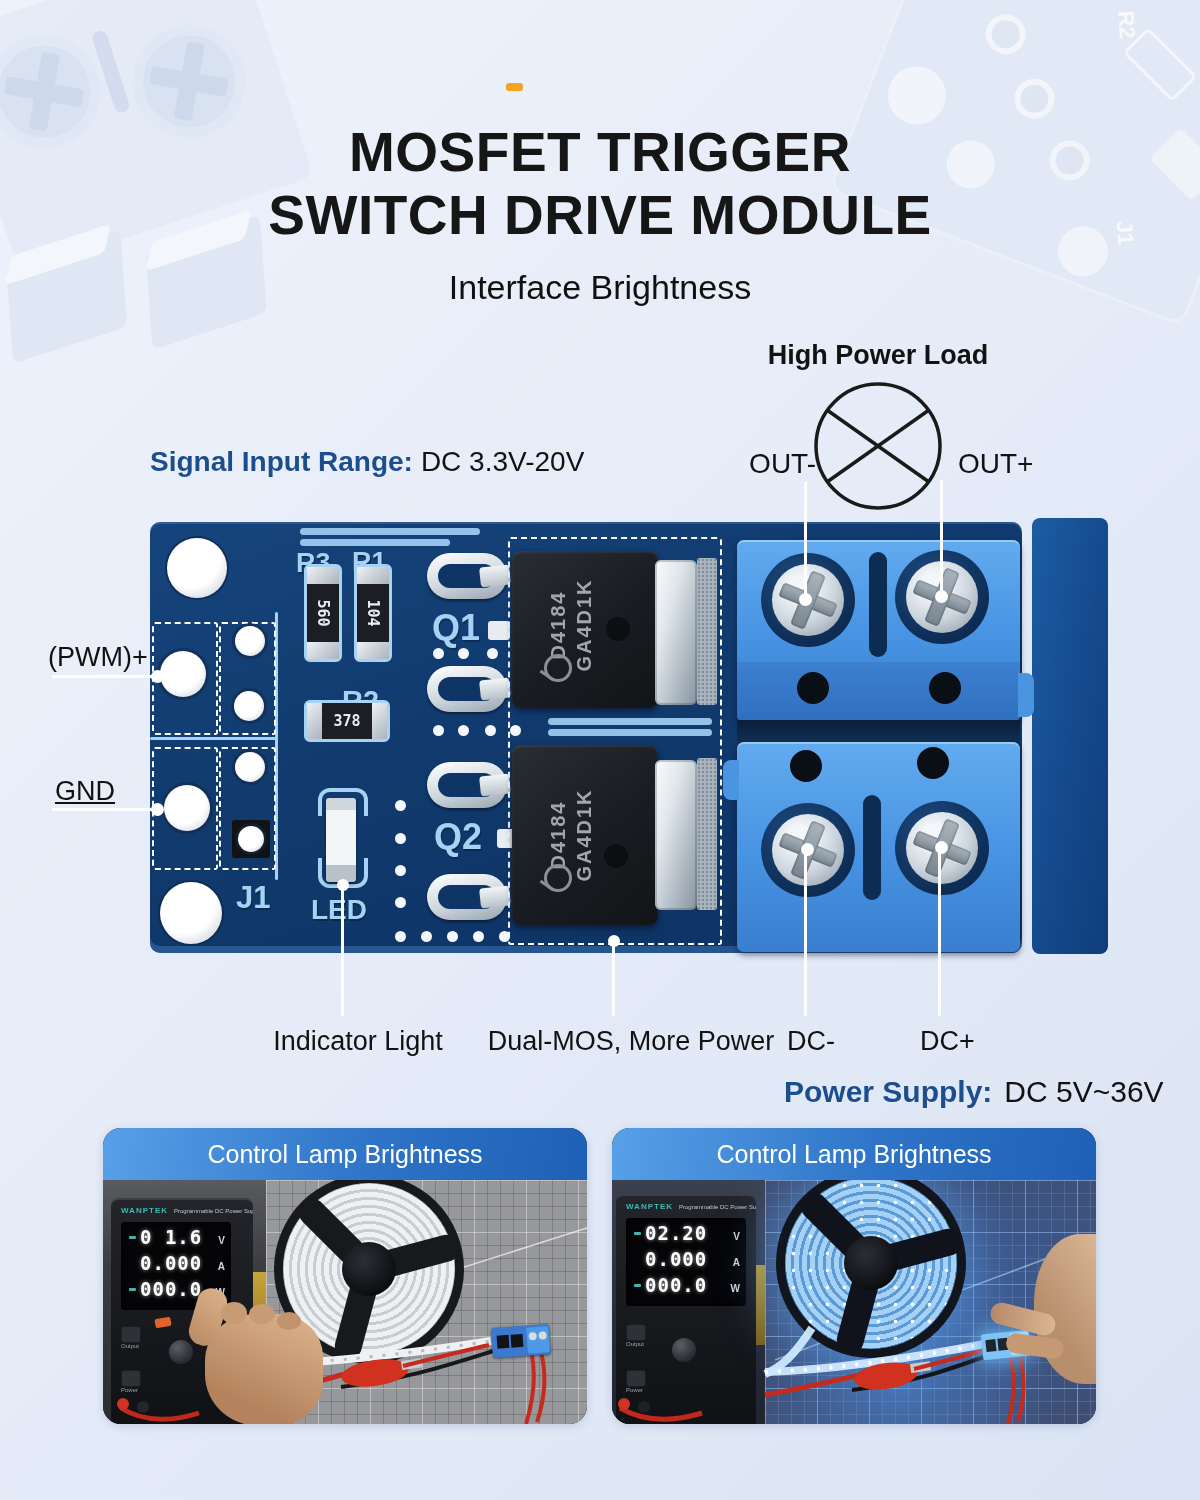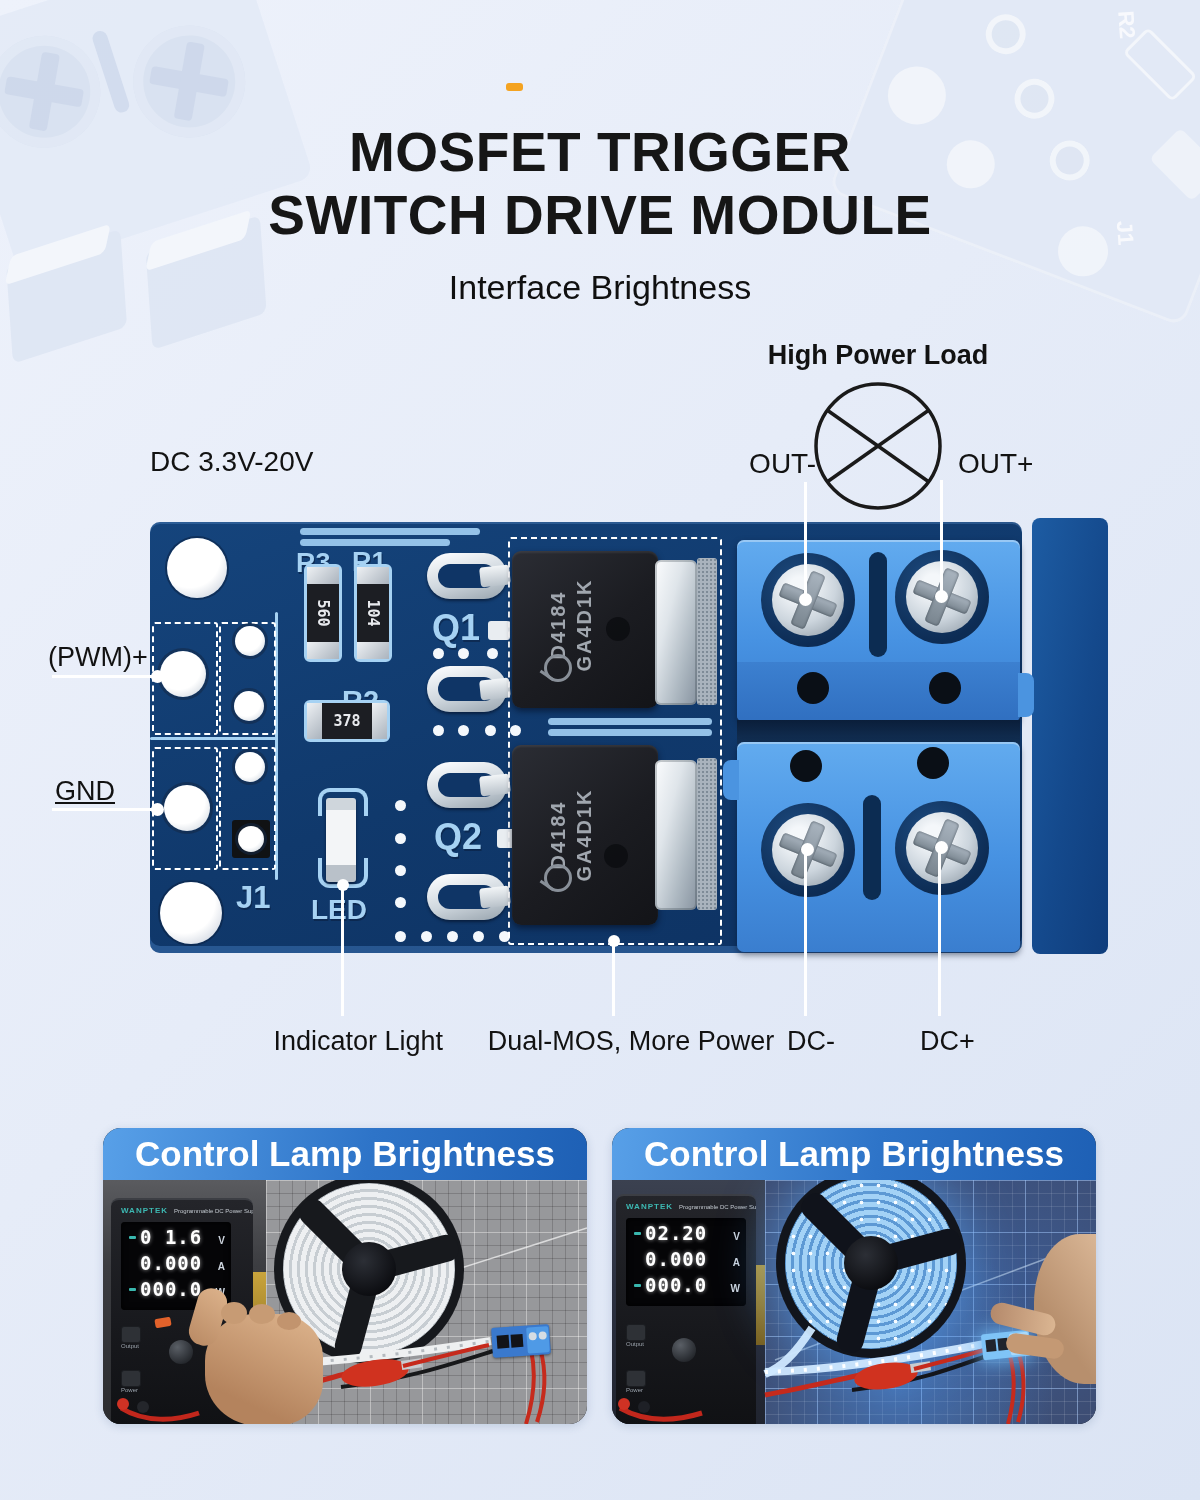--- a/index.html
+++ b/index.html
@@ -55,21 +55,21 @@
   .well{position:absolute;width:94px;height:94px;border-radius:50%;background:radial-gradient(circle at 38% 32%,#1d4b80,#0d2c54 72%);}
   .screw{position:absolute;width:72px;height:72px;border-radius:50%;background:radial-gradient(circle at 38% 32%,#f4f7fa 15%,#ccd5dd 55%,#8d99a4 95%);}
   .screw:before,.screw:after{content:"";position:absolute;left:50%;top:50%;background:linear-gradient(#a9b4bf,#79858f);border-radius:4px;box-shadow:inset 0 0 3px rgba(40,50,60,.7);}
   .screw:before{width:58px;height:15px;transform:translate(-50%,-50%) rotate(22deg);}
   .screw:after{width:15px;height:58px;transform:translate(-50%,-50%) rotate(22deg);}
   .slot{position:absolute;width:18px;height:105px;background:#0c2c52;border-radius:9px;}
   .whole{position:absolute;width:32px;height:32px;border-radius:50%;background:#0a0f16;}
   .nub{position:absolute;background:#4b94e0;}
   
   .card{position:absolute;width:484px;height:296px;border-radius:18px;overflow:hidden;box-shadow:0 2px 10px rgba(40,70,120,.18);background:#101216;}
-  .card-h{height:52px;display:flex;align-items:center;justify-content:center;color:#ffffff;font-size:35px;font-weight:700;background:linear-gradient(100deg,#58a0e8 0%,#2e74c8 55%,#1e60b5 100%);}
+  .card-h{height:52px;display:flex;align-items:center;justify-content:center;color:#ffffff;font-size:25px;font-weight:400;background:linear-gradient(100deg,#58a0e8 0%,#2e74c8 55%,#1e60b5 100%);}
   .card-b{position:relative;width:484px;height:244px;overflow:hidden;}
   .psu{position:absolute;border-radius:8px 8px 0 0;background:linear-gradient(180deg,#24252a 0%,#17181c 60%,#101114 100%);border-top:2px solid #3c3e44;}
   .psu-top{display:flex;gap:6px;align-items:baseline;padding:6px 8px 0 10px;white-space:nowrap;overflow:hidden;}
   .psu-brand{color:#3db8b2;font-size:8px;font-weight:700;letter-spacing:1px;}
   .psu-cap{color:#c2c8cf;font-size:6px;}
   .disp{position:absolute;background:#050507;border-radius:4px;box-shadow:inset 0 0 6px #000;}
   .drow{display:flex;align-items:baseline;padding:4px 6px 0 8px;}
   .seg{color:#ffffff;font-family:"DejaVu Sans Mono",monospace;font-weight:700;font-size:19px;letter-spacing:1px;text-shadow:0 0 4px rgba(255,255,255,.6);}
   .unit{color:#cdd5de;font-size:10px;margin-left:auto;font-weight:700;}
   .tick{width:7px;height:3px;background:#39b7ae;margin-right:4px;align-self:center;border-radius:1px;}
@@ -125,20 +125,21 @@
   <div class="abs lbl" style="left:728px;top:340px;width:300px;text-align:center;font-weight:600;">High Power Load</div>
   <svg class="abs" style="left:808px;top:376px;" width="140" height="140" viewBox="0 0 140 140">
     <circle cx="70" cy="70" r="62" fill="none" stroke="#1a1a1a" stroke-width="3.5"></circle>
     <line x1="19" y1="34" x2="121" y2="106" stroke="#1a1a1a" stroke-width="3.5"></line>
     <line x1="19" y1="106" x2="121" y2="34" stroke="#1a1a1a" stroke-width="3.5"></line>
   </svg>
   <div class="abs lbl" style="left:700px;top:448px;width:116px;text-align:right;font-size:28px;">OUT-</div>
   <div class="abs lbl" style="left:958px;top:448px;font-size:28px;">OUT+</div>
 
   <div class="abs" style="left:150px;top:446px;display:flex;gap:8px;align-items:baseline;">
+    <span class="lbl-blue" style="color:#1c4e8e;">Signal Input Range:</span>
     <span class="lbl" style="font-size:28px;">DC 3.3V-20V</span>
   </div>
 
   <div class="abs board" style="left:150px;top:522px;width:872px;height:431px;">
 
     <div class="hole" style="left:17px;top:16px;width:60px;height:60px;"></div>
     <div class="hole" style="left:10px;top:360px;width:62px;height:62px;"></div>
 
     <div class="silk" style="left:125px;top:90px;width:3px;height:268px;"></div>
     <div class="silk" style="left:0;top:215px;width:127px;height:3px;"></div>
@@ -279,24 +280,28 @@
   <div class="vline" style="left:341px;top:885px;height:131px;"></div>
   <div class="ndot" style="left:608px;top:935px;width:12px;height:12px;"></div>
   <div class="vline" style="left:612px;top:941px;height:75px;"></div>
   <div class="ndot" style="left:801px;top:843px;width:13px;height:13px;"></div>
   <div class="vline" style="left:804px;top:850px;height:166px;"></div>
   <div class="ndot" style="left:935px;top:841px;width:13px;height:13px;"></div>
   <div class="vline" style="left:938px;top:848px;height:168px;"></div>
 
   <div class="abs lbl" style="left:48px;top:642px;">(PWM)+</div>
   <div class="abs lbl" style="left:55px;top:776px;text-decoration:underline;">GND</div>
-  <div class="abs lbl" style="left:243px;top:1026px;width:200px;text-align:right;">Indicator Light</div>
+  <div class="abs lbl" style="left:258px;top:1026px;width:200px;text-align:center;">Indicator Light</div>
   <div class="abs lbl" style="left:478px;top:1026px;width:306px;text-align:center;">Dual-MOS, More Power</div>
   <div class="abs lbl" style="left:787px;top:1026px;">DC-</div>
   <div class="abs lbl" style="left:920px;top:1026px;">DC+</div>
+  <div class="abs" style="left:784px;top:1075px;display:flex;gap:12px;align-items:baseline;">
+    <span class="lbl-blue" style="color:#1c4e8e;font-size:30px;">Power Supply:</span>
+    <span class="lbl" style="font-size:30px;">DC 5V~36V</span>
+  </div>
 
   <div class="card" style="left:103px;top:1128px;">
     <div class="card-h">
         <span>Control Lamp Brightness</span>
       </div>
     <div class="card-b">
 
       <div style="position:absolute;left:0;top:0;width:163px;height:244px;background:linear-gradient(180deg,#5a5b5f 0%,#3c3d41 35%,#2b2c2f 100%);">
         <div style="position:absolute;left:150px;top:92px;width:13px;height:90px;background:linear-gradient(#c9a43c,#8a6f22);"></div>
         <div class="psu" style="left:8px;top:18px;width:142px;height:226px;">

